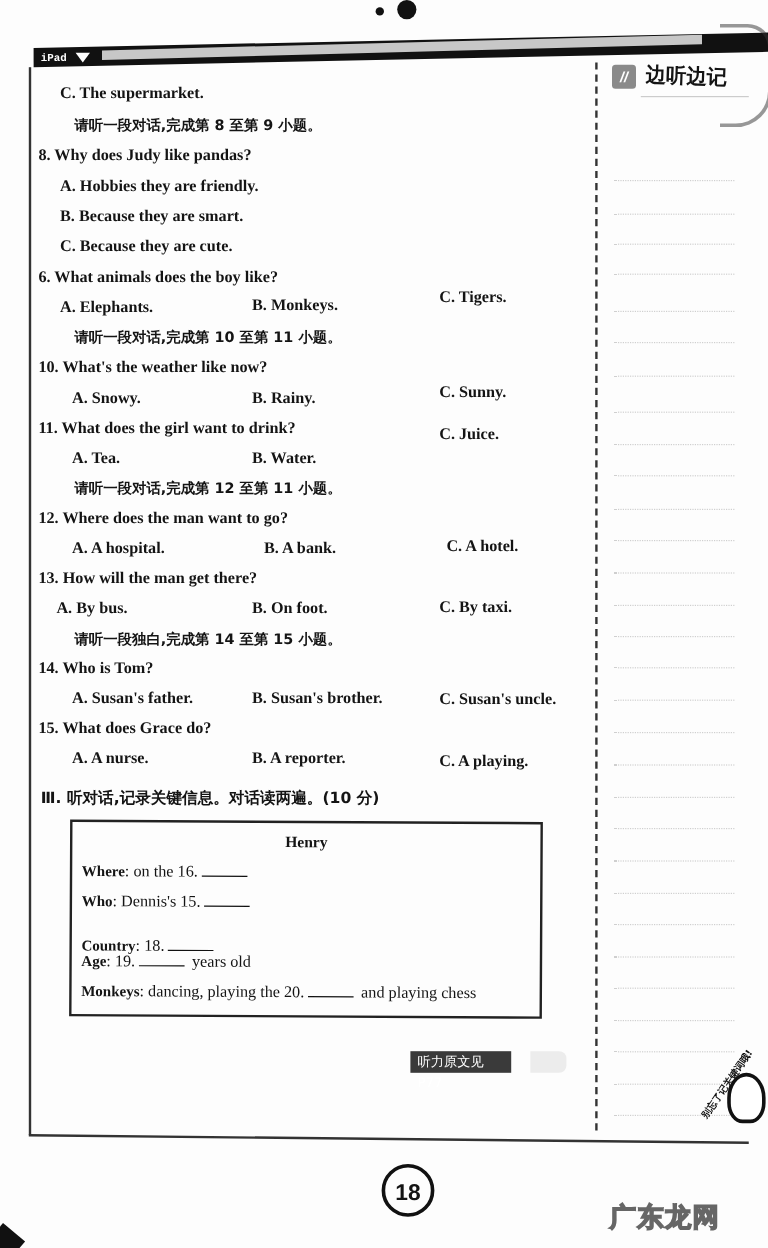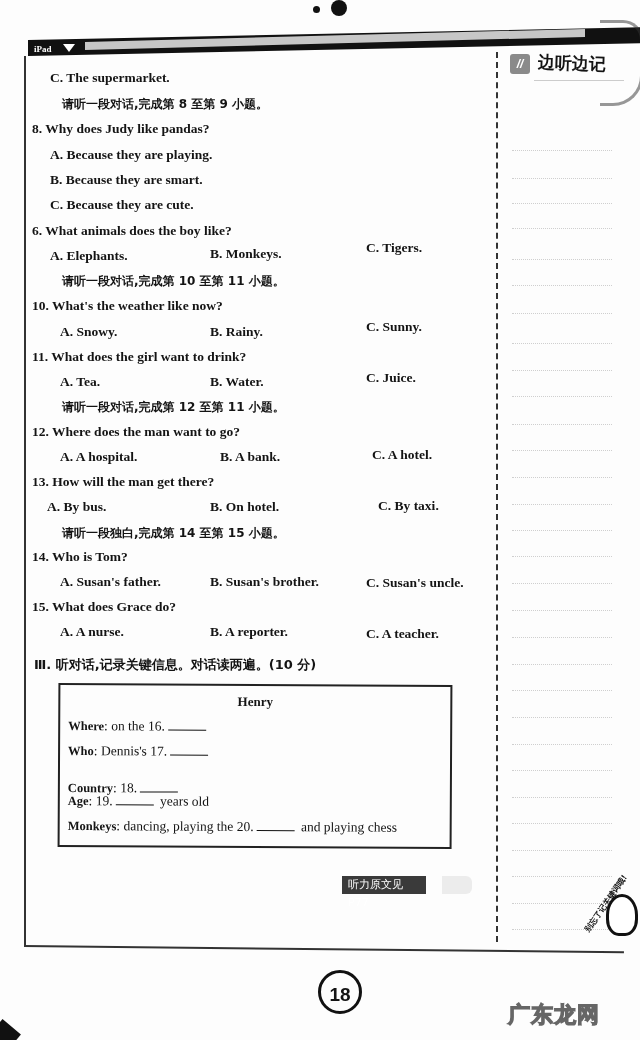--- a/index.html
+++ b/index.html
@@ -14,21 +14,21 @@
   .header-band {
     position:absolute; left:28px; top:40px; width:612px; height:16px;
     background:#111; transform:skewY(-1.2deg); transform-origin:left top;
   }
   .header-band-light {
     position:absolute; left:85px; top:42px; width:500px; height:8px;
     background:#e8e8e8; transform:skewY(-1.5deg); transform-origin:left top; opacity:.85;
   }
   .header-label {
     position:absolute; left:34px; top:44px; color:#fff;
-    font-family:Liberation Serif, serif; font-size:9px; font-weight:bold;
+    font-family:Liberation Mono, monospace; font-size:9px; font-weight:bold;
   }
   .wifi-icon {
     position:absolute; left:63px; top:44px; width:0; height:0;
     border-left:6px solid transparent; border-right:6px solid transparent; border-top:8px solid #fff;
   }
   .curl-right {
     position:absolute; left:600px; top:20px; width:40px; height:80px;
     border:3px solid #333; border-left:none; border-radius:0 20px 30px 0; opacity:.5;
   }
   .page-left-border { position:absolute; left:24px; top:56px; width:2px; height:890px; background:#333; }
@@ -145,72 +145,72 @@
 <div class="note-line" style="top:850px"></div>
 <div class="note-line" style="top:876px"></div>
 <div class="note-line" style="top:903px"></div>
 <div class="note-line" style="top:929px"></div>
 
 <div class="content">
   <div class="line" style="left:18px;top:4px">C. The supermarket.</div>
   <div class="line zh" style="left:30px;top:30px">请听一段对话,完成第 8 至第 9 小题。</div>
 
   <div class="line" style="left:0;top:55px">8. Why does Judy like pandas?</div>
-  <div class="line" style="left:18px;top:81px">A. Because they are playing.</div>
+  <div class="line" style="left:18px;top:81px">A. Hobbies they are friendly.</div>
   <div class="line" style="left:18px;top:106px">B. Because they are smart.</div>
   <div class="line" style="left:18px;top:131px">C. Because they are cute.</div>
 
   <div class="line" style="left:0;top:157px">6. What animals does the boy like?</div>
   <div class="line" style="left:18px;top:182px">A. Elephants.</div>
   <div class="line" style="left:178px;top:180px">B. Monkeys.</div>
   <div class="line" style="left:334px;top:174px">C. Tigers.</div>
   <div class="line zh" style="left:30px;top:207px">请听一段对话,完成第 10 至第 11 小题。</div>
 
   <div class="line" style="left:0;top:232px">10. What's the weather like now?</div>
   <div class="line" style="left:28px;top:258px">A. Snowy.</div>
   <div class="line" style="left:178px;top:258px">B. Rainy.</div>
   <div class="line" style="left:334px;top:253px">C. Sunny.</div>
 
   <div class="line" style="left:0;top:283px">11. What does the girl want to drink?</div>
   <div class="line" style="left:28px;top:308px">A. Tea.</div>
   <div class="line" style="left:178px;top:308px">B. Water.</div>
-  <div class="line" style="left:334px;top:304px">C. Juice.</div>
+  <div class="line" style="left:334px;top:288px">C. Juice.</div>
   <div class="line zh" style="left:30px;top:333px">请听一段对话,完成第 12 至第 11 小题。</div>
 
   <div class="line" style="left:0;top:358px">12. Where does the man want to go?</div>
   <div class="line" style="left:28px;top:383px">A. A hospital.</div>
   <div class="line" style="left:188px;top:383px">B. A bank.</div>
   <div class="line" style="left:340px;top:381px">C. A hotel.</div>
 
   <div class="line" style="left:0;top:408px">13. How will the man get there?</div>
   <div class="line" style="left:15px;top:433px">A. By bus.</div>
-  <div class="line" style="left:178px;top:433px">B. On hotel.</div>
-  <div class="line" style="left:346px;top:432px">C. By taxi.</div>
+  <div class="line" style="left:178px;top:433px">B. On foot.</div>
+  <div class="line" style="left:334px;top:432px">C. By taxi.</div>
   <div class="line zh" style="left:30px;top:459px">请听一段独白,完成第 14 至第 15 小题。</div>
 
   <div class="line" style="left:0;top:483px">14. Who is Tom?</div>
   <div class="line" style="left:28px;top:508px">A. Susan's father.</div>
   <div class="line" style="left:178px;top:508px">B. Susan's brother.</div>
   <div class="line" style="left:334px;top:509px">C. Susan's uncle.</div>
 
   <div class="line" style="left:0;top:533px">15. What does Grace do?</div>
   <div class="line" style="left:28px;top:558px">A. A nurse.</div>
   <div class="line" style="left:178px;top:558px">B. A reporter.</div>
-  <div class="line" style="left:334px;top:560px">C. A teacher.</div>
+  <div class="line" style="left:334px;top:560px">C. A playing.</div>
 
   <div class="line zh" style="left:2px;top:590px;font-size:13px">Ⅲ. 听对话,记录关键信息。对话读两遍。(10 分)</div>
 </div>
 
 <div class="table-box">
   <div class="box-title">Henry</div>
   <div class="box-row" style="top:33px">
     <span class="k">Where</span><span>:</span><span> on the 16.</span><span class="blank"></span><span></span>
   </div>
   <div class="box-row" style="top:58px">
-    <span class="k">Who</span><span>:</span><span> Dennis's 17.</span><span class="blank"></span><span></span>
+    <span class="k">Who</span><span>:</span><span> Dennis's 15.</span><span class="blank"></span><span></span>
   </div>
   <div class="box-row" style="top:95px">
     <span class="k">Country</span><span>:</span><span> 18.</span><span class="blank"></span><span></span>
   </div>
   <div class="box-row" style="top:108px">
     <span class="k">Age</span><span>:</span><span> 19.</span><span class="blank"></span><span> years old</span>
   </div>
   <div class="box-row" style="top:133px">
     <span class="k">Monkeys</span><span>:</span><span> dancing, playing the 20.</span><span class="blank"></span><span> and playing chess</span>
   </div>

